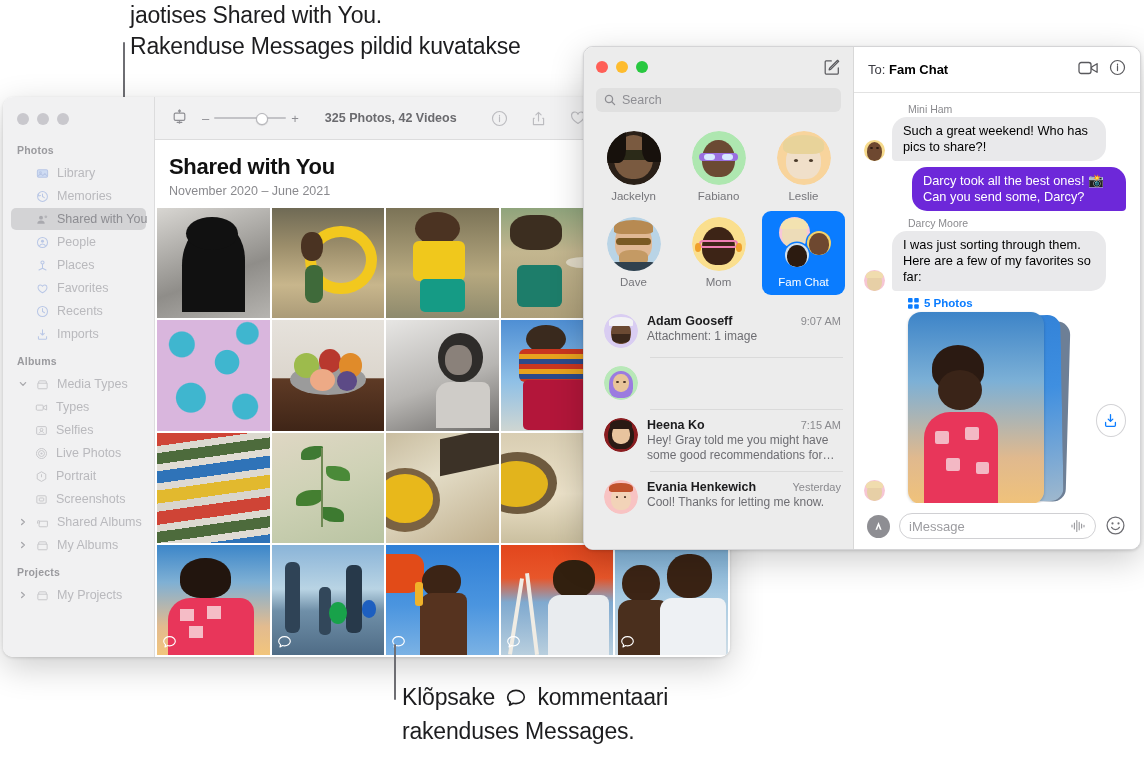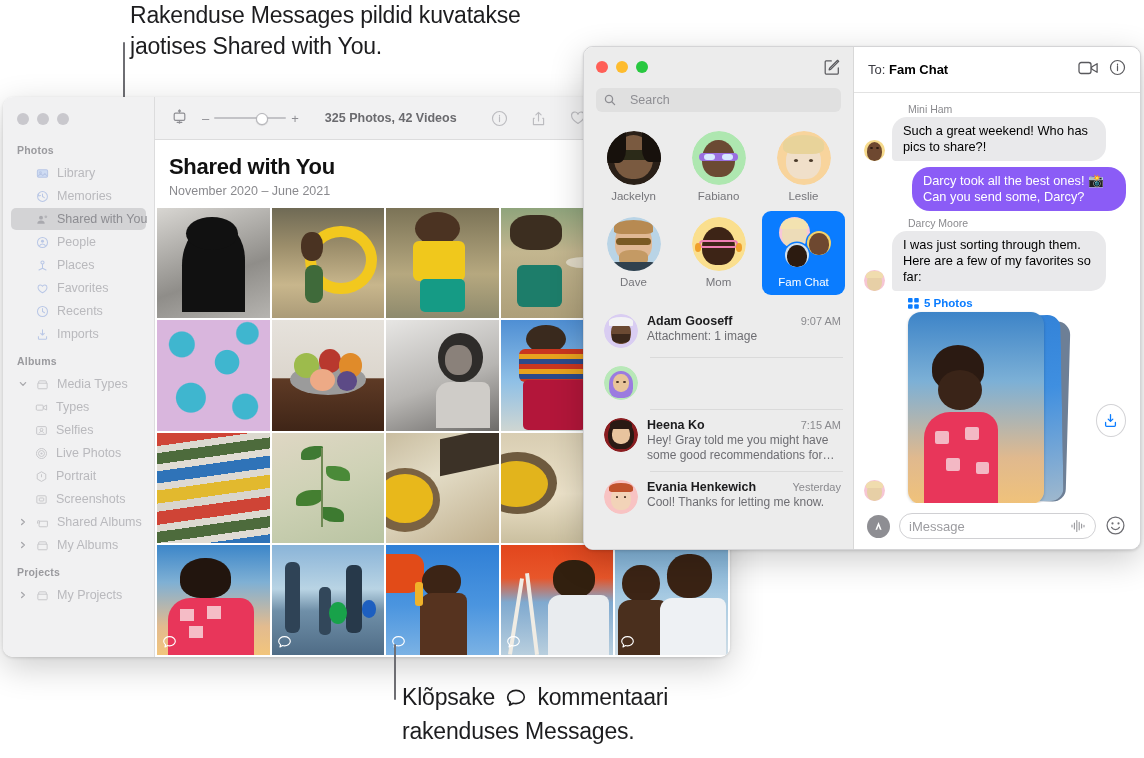--- a/index.html
+++ b/index.html
@@ -69,21 +69,21 @@
       border:1px solid #d4d4d6;box-sizing:border-box;}
   #msg-sidebar{width:270px;background:#ececec;display:flex;flex-direction:column;
       border-right:1px solid #d8d8d8;box-sizing:border-box;}
   #msg-sidebar-top{padding:11px 12px 0 12px;}
   #msg-sidebar-top .row{display:flex;align-items:center;justify-content:space-between;}
   #msg-sidebar-top .tl i:nth-child(1){background:#ff5f57;}
   #msg-sidebar-top .tl i:nth-child(2){background:#febc2e;}
   #msg-sidebar-top .tl i:nth-child(3){background:#28c840;}
   .compose{width:18px;height:18px;color:#5b5b5f;}
   #msg-search{margin:12px 0 0 0;height:24px;background:#e0e0e0;border-radius:6px;
-      display:flex;align-items:center;gap:14px;padding:0 8px;color:#8e8e93;font-size:12.5px;}
+      display:flex;align-items:center;gap:6px;padding:0 8px;color:#8e8e93;font-size:12.5px;}
   #pinned{display:grid;grid-template-columns:repeat(3,1fr);gap:2px;padding:13px 8px 6px 8px;}
   .pin{display:flex;flex-direction:column;align-items:center;gap:5px;padding:6px 0 7px 0;
       border-radius:9px;}
   .pin.sel{background:#0a7cff;}
   .pin .av{width:54px;height:54px;border-radius:50%;position:relative;overflow:hidden;}
   .pin .nm{font-size:11.5px;color:#75757a;}
   .pin.sel .nm{color:#fff;}
   .pin.sel .av{border-radius:0;overflow:visible;}
 
   #conv-list{flex:1;overflow:hidden;padding:4px 0 0 8px;}
@@ -105,21 +105,21 @@
   #chat-header .sp{flex:1;}
   #chat-header .hi{color:#59595d;}
   #chat-body{flex:1;padding:8px 14px 4px 10px;overflow:hidden;position:relative;}
   .sender{font-size:10.5px;color:#8a8a8e;margin:2px 0 2px 44px;}
   .mrow{display:flex;align-items:flex-end;gap:7px;margin-bottom:6px;}
   .mrow.me{justify-content:flex-end;}
   .mrow .av{width:21px;height:21px;border-radius:50%;flex:none;position:relative;overflow:hidden;}
   .bub{max-width:192px;border-radius:15px;padding:6px 11px;font-size:12.8px;
       line-height:16px;position:relative;}
   .bub.them{background:#e9e9eb;color:#000;border-bottom-left-radius:4px;}
-  .bub.me{background:#8b5cf6;color:#fff;border-bottom-right-radius:4px;border-radius:18px;}
+  .bub.me{background:#6d28d9;color:#fff;border-bottom-right-radius:4px;}
   #photos-link{display:flex;align-items:center;gap:5px;margin:4px 0 3px 44px;
       font-size:11.5px;color:#0a7cff;font-weight:bold;}
   #stack-row{display:flex;align-items:flex-end;gap:7px;}
   #photo-stack{position:relative;width:160px;height:195px;margin-left:16px;}
   #photo-stack .s3{position:absolute;left:22px;top:8px;width:138px;height:180px;
       border-radius:13px;overflow:hidden;background:#6d7f96;transform:rotate(1.6deg);}
   #photo-stack .s2{position:absolute;left:14px;top:4px;width:140px;height:186px;
       border-radius:13px;overflow:hidden;transform:rotate(-1deg);}
   #photo-stack .s1{position:absolute;left:0px;top:0px;width:136px;height:192px;
       border-radius:13px;overflow:hidden;box-shadow:0 1px 3px rgba(0,0,0,.2);}
@@ -132,22 +132,22 @@
       display:flex;align-items:center;justify-content:center;color:#fff;flex:none;}
   #imessage-field{flex:1;height:24px;border:1px solid #d0d0d3;border-radius:13px;
       display:flex;align-items:center;padding:0 9px;gap:6px;}
   #imessage-field .ph{flex:1;font-size:13px;color:#9c9ca0;}
   #emoji-btn{width:22px;height:22px;flex:none;}
 </style>
 </head>
 <body>
 
 <div class="callout" id="callout-top">
+  <div>jaotises Shared with You.</div>
   <div>Rakenduse Messages pildid kuvatakse</div>
-  <div>jaotises Shared with You.</div>
 </div>
 <div class="leader" id="leader-top"></div>
 
 <div class="win" id="photos-window">
 
   <div id="photos-sidebar">
     <div class="tl">
       <i></i>
       <i></i>
       <i></i>

